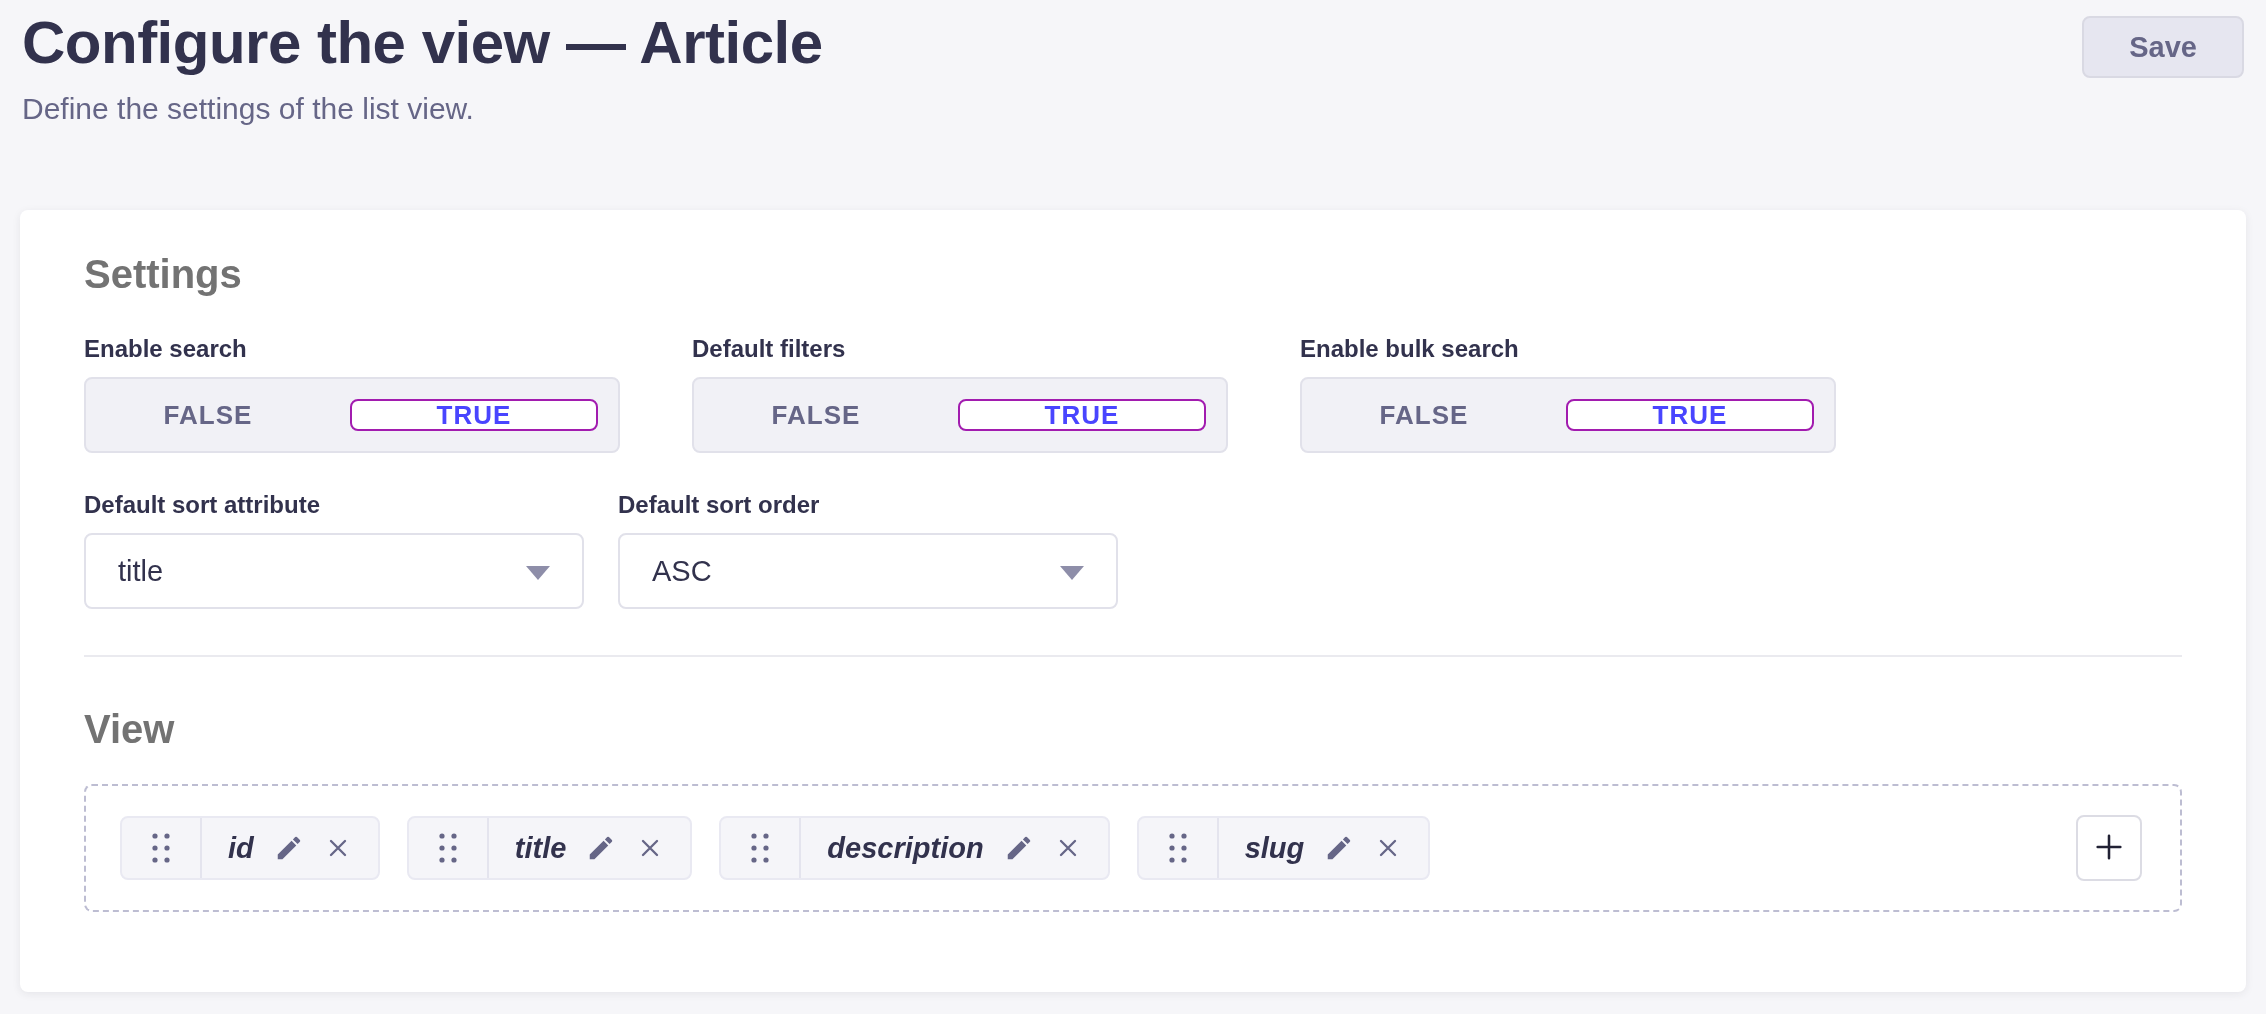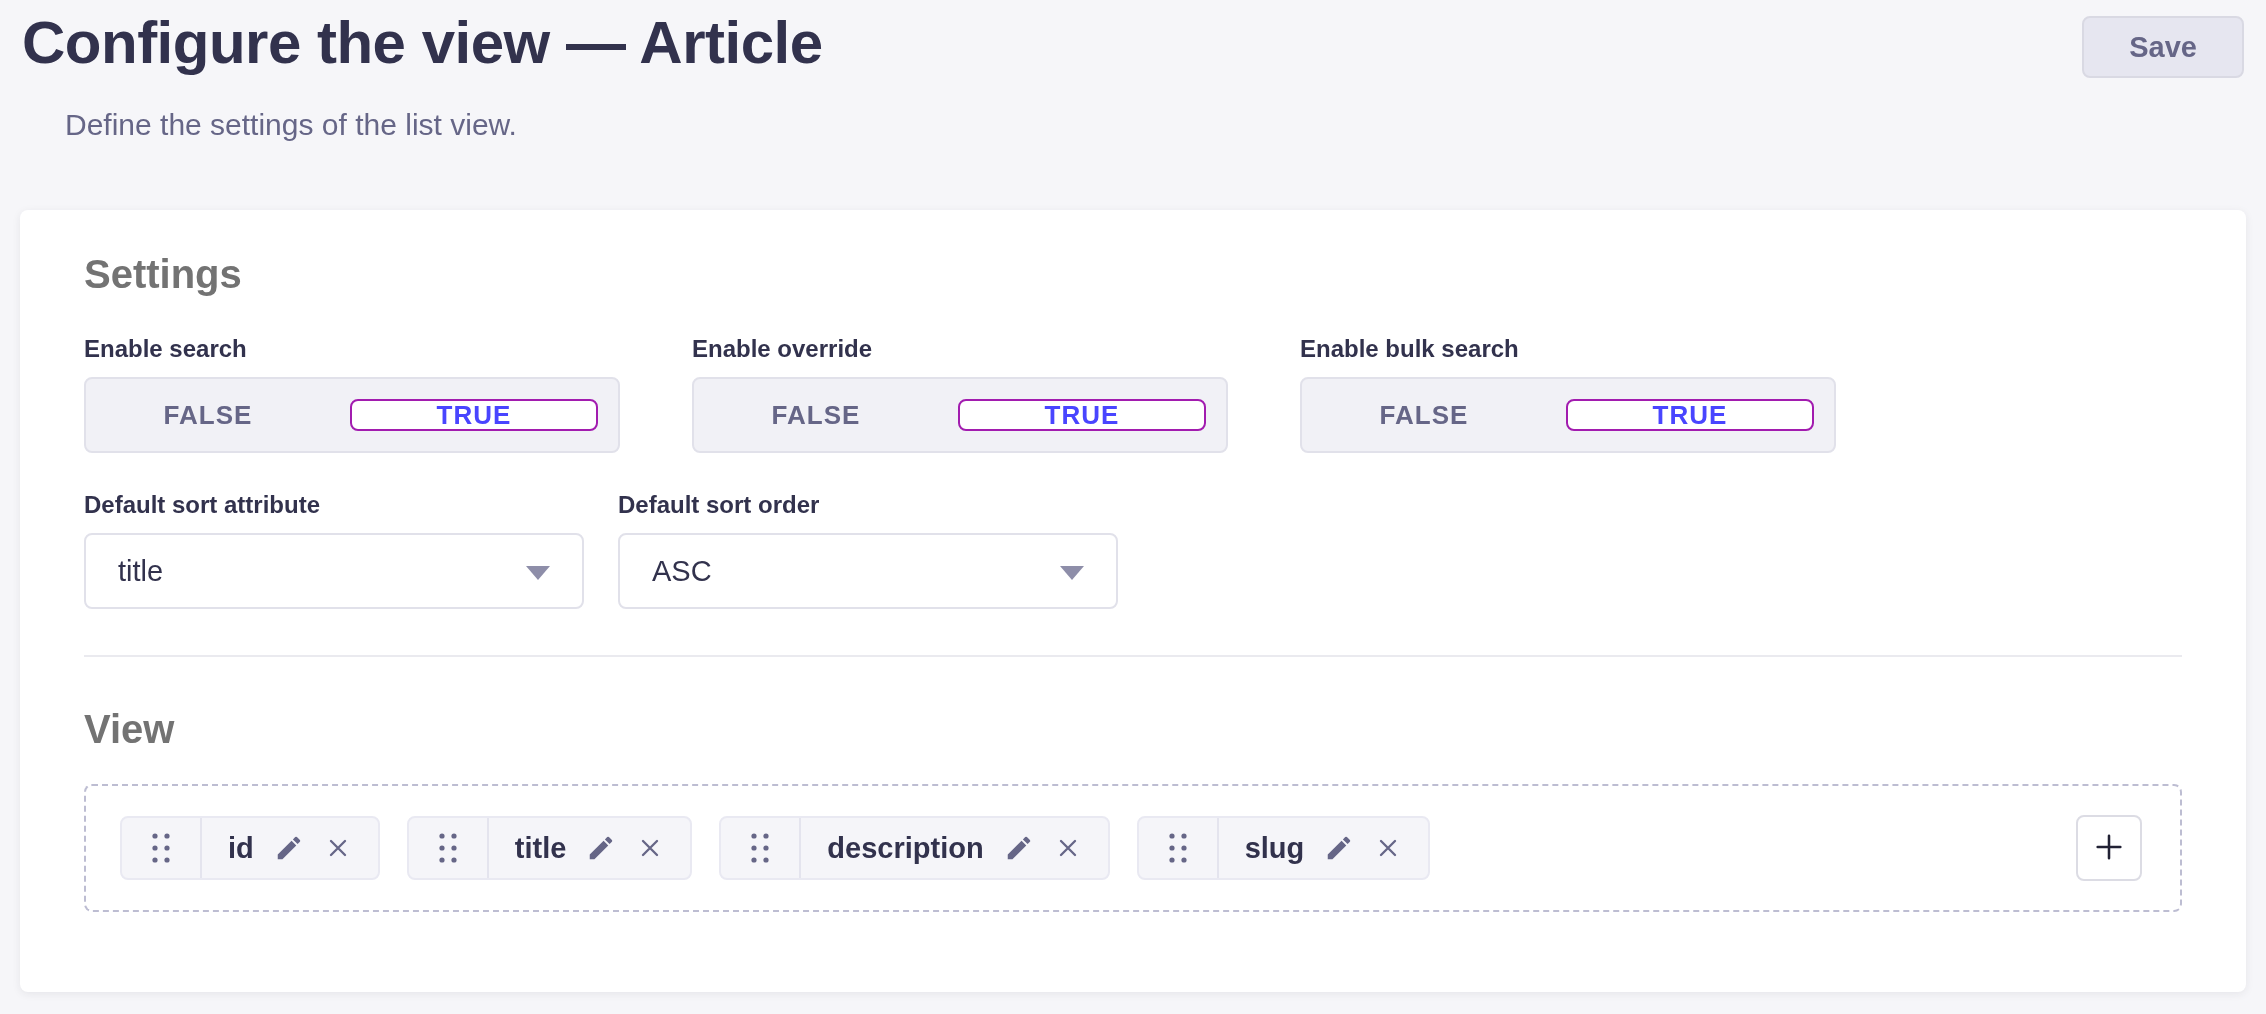--- a/index.html
+++ b/index.html
@@ -12,22 +12,22 @@
     overflow: hidden;
   }
 
   
   .header { position: absolute; top: 0; left: 0; right: 0; height: 210px; }
   .page-title {
     position: absolute; top: 8px; left: 22px;
     font-size: 60px; font-weight: 700; color: #32324d; letter-spacing: -0.5px;
   }
   .page-subtitle {
-    position: absolute; top: 108px; left: 22px;
-    font-size: 30px; font-weight: 400; color: #666687; margin-left: 43px;
+    position: absolute; top: 92px; left: 22px;
+    font-size: 30px; font-weight: 400; color: #666687;
   }
   .save-btn {
     position: absolute; top: 16px; right: 22px;
     height: 62px; padding: 0 45px;
     background: #e6e6f0; border: 2px solid #d9d9e3; border-radius: 8px;
     color: #666687; font-size: 29px; font-weight: 600;
     font-family: "Liberation Sans", sans-serif;
     cursor: default;
   }
 
@@ -91,21 +91,21 @@
   .chip {
     height: 64px; background: #f5f5f9;
     border: 2px solid #e9e9f2; border-radius: 8px;
     display: flex; align-items: stretch; cursor: grab;
   }
   .chip-handle {
     width: 80px; display: flex; align-items: center; justify-content: center;
     border-right: 2px solid #e4e4ee;
   }
   .chip-body {
-    display: flex; align-items: center; gap: 20px; padding: 0 26px;
+    display: flex; align-items: center; gap: 20px; padding: 0 26px; font-style: italic;
   }
   .chip-label { font-size: 29px; font-weight: 700; color: #32324d; }
   .icon-btn { display: flex; align-items: center; cursor: pointer; }
 
   .add-btn {
     margin-left: auto; width: 66px; height: 66px;
     background: #ffffff; border: 2px solid #dcdce4; border-radius: 8px;
     display: flex; align-items: center; justify-content: center; cursor: pointer;
   }
 </style>
@@ -126,21 +126,21 @@
 
     <div class="field">
       <label class="field-label">Enable search</label>
       <div class="toggle">
         <div class="toggle-opt">FALSE</div>
         <div class="toggle-opt selected">TRUE</div>
       </div>
     </div>
 
     <div class="field">
-      <label class="field-label">Enable override</label>
+      <label class="field-label">Default filters</label>
       <div class="toggle">
         <div class="toggle-opt">FALSE</div>
         <div class="toggle-opt selected">TRUE</div>
       </div>
     </div>
 
     <div class="field">
       <label class="field-label">Enable bulk search</label>
       <div class="toggle">
         <div class="toggle-opt">FALSE</div>

